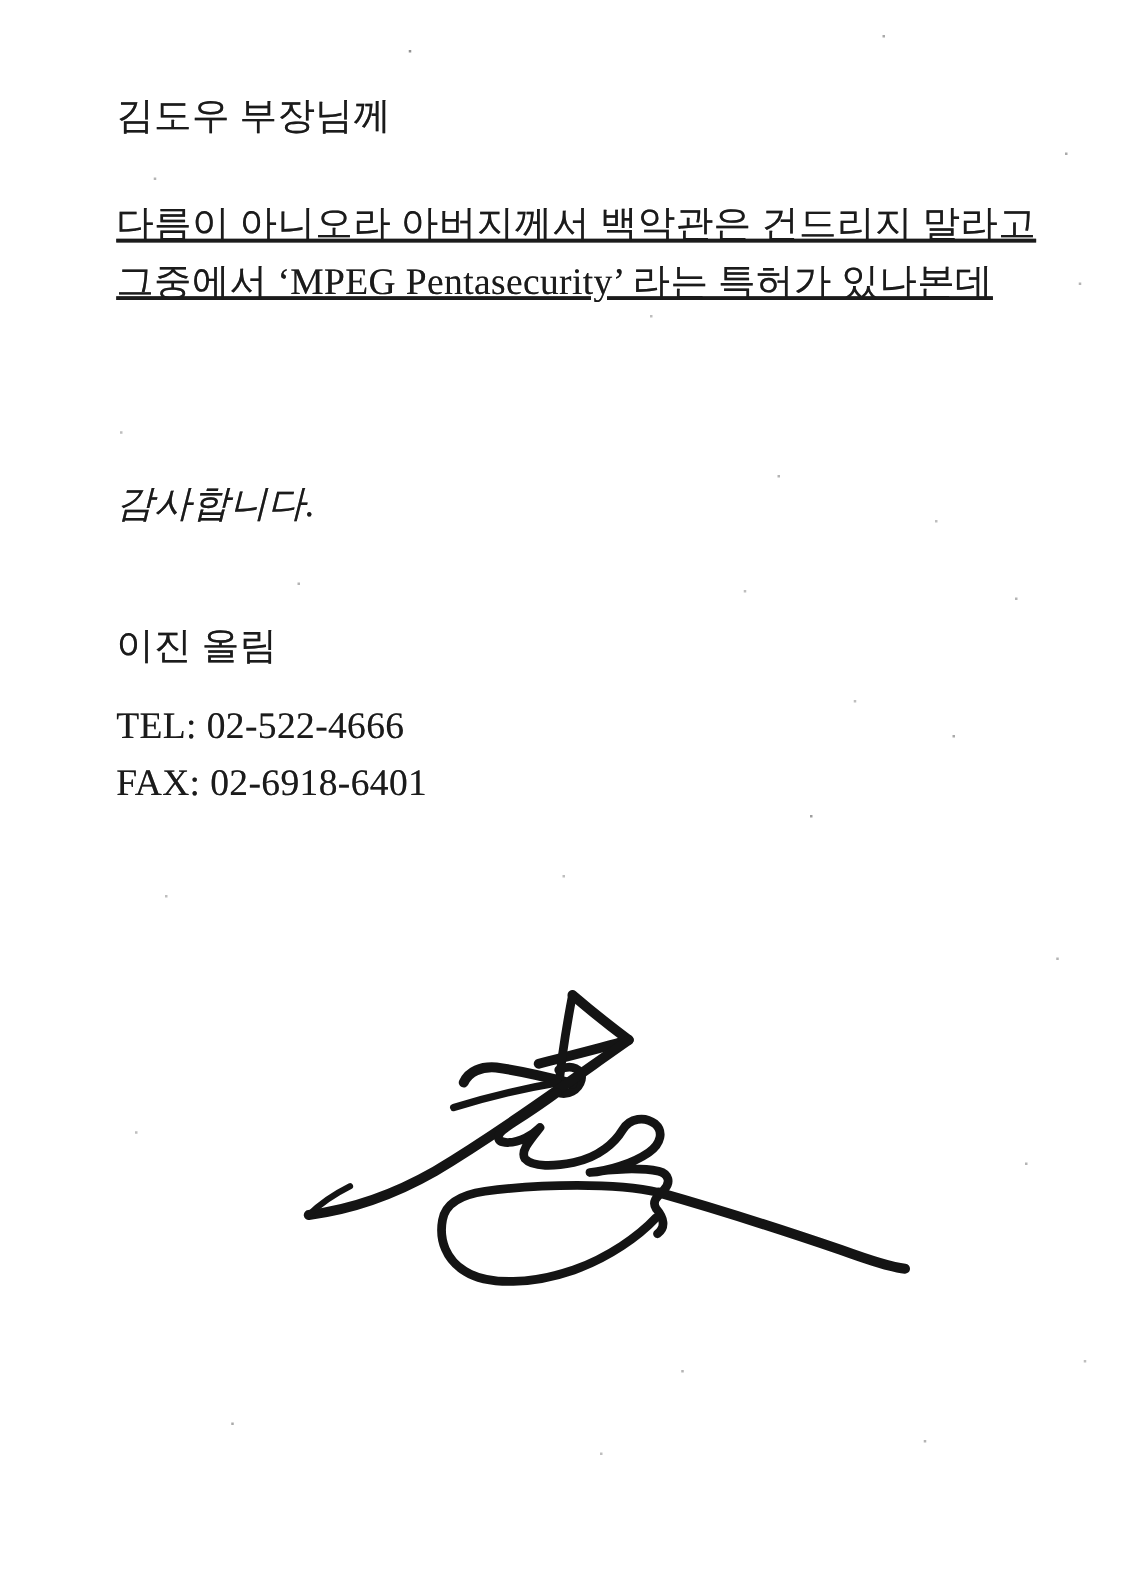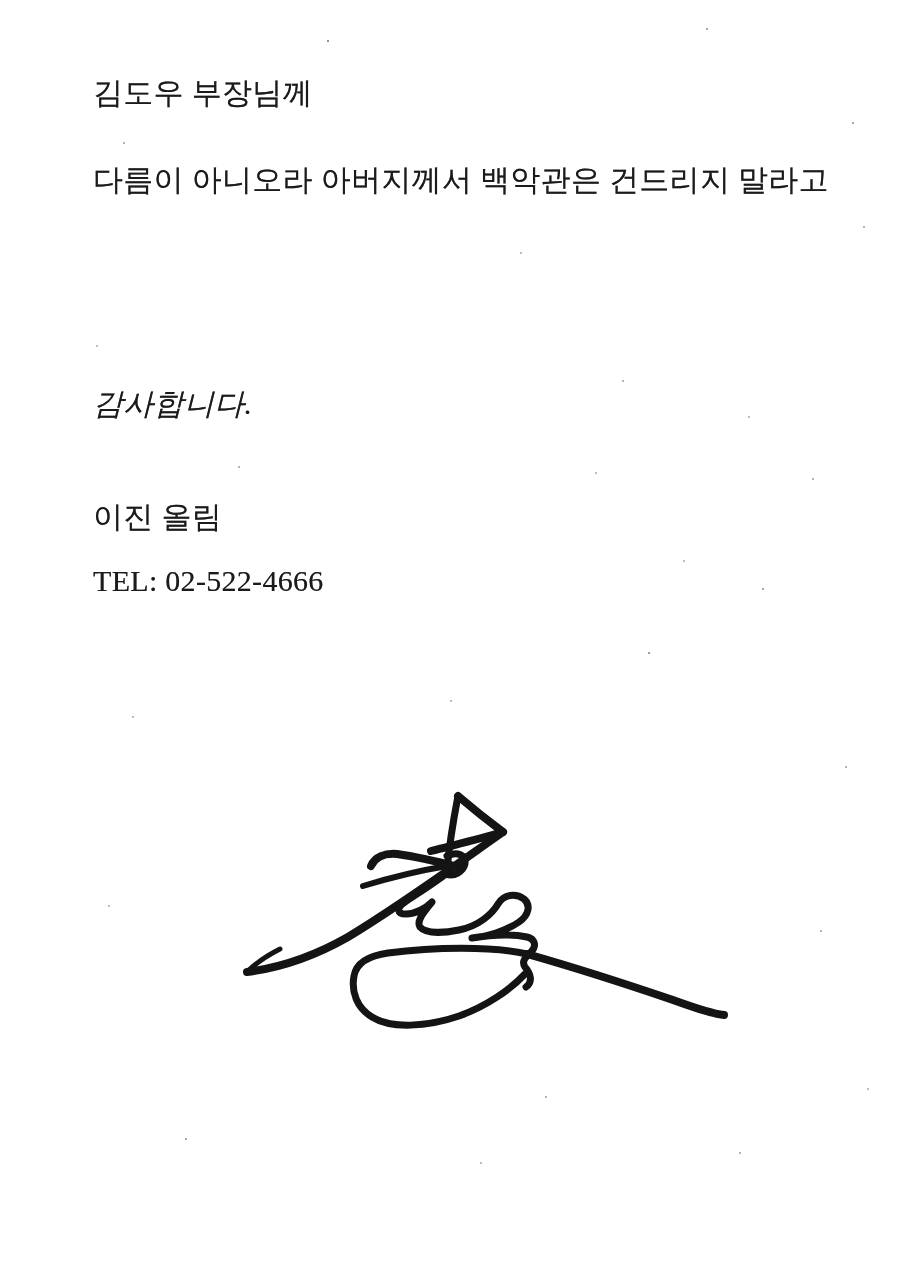--- a/index.html
+++ b/index.html
@@ -22,21 +22,21 @@
     font-size: 30px;
     line-height: 45px;
     letter-spacing: 0.3px;
     white-space: nowrap;
     color: #1b1b1b;
     
     text-shadow: 0 0 0.4px rgba(0,0,0,0.55);
   }
   .recipient { top: 70px; }
   .body-block { top: 157px; }
-  .body-block .line { position: relative; height: 45.5px; }
+  .body-block .line { position: relative; height: 45.5px; text-decoration: underline; }
   .closing { top: 381px; font-style: italic; }
   .sender { top: 494px; }
   .tel { top: 558px; font-family: "Liberation Serif", "DejaVu Serif", serif; }
   .fax { top: 604px; font-family: "Liberation Serif", "DejaVu Serif", serif; }
 
   .signature-wrap {
     position: absolute;
     left: 233px;
     top: 786px;
     width: 502px;
@@ -89,27 +89,29 @@
 <body>
 
 <div class="page">
 
   <div class="speckles"></div>
 
   <div class="txt recipient">김도우 부장님께</div>
 
   <div class="txt body-block">
     <div class="line">다름이 아니오라 아버지께서 백악관은 건드리지 말라고</div>
+    <div class="line">그중에서 ‘MPEG Pentasecurity’ 라는 특허가 있나본데</div>
   </div>
 
   <div class="txt closing">감사합니다.</div>
 
   <div class="txt sender">이진 올림</div>
 
   <div class="txt tel">TEL: 02-522-4666</div>
+  <div class="txt fax">FAX: 02-6918-6401</div>
 
   <div class="signature-wrap">
     <svg viewBox="0 0 502 256" xmlns="http://www.w3.org/2000/svg">
 
       <path class="sig-stroke" stroke-width="8" d="M225,10 C239,22 254,34 270,46 C246,53 221,59 198,65"></path>
 
       <path class="sig-stroke" stroke-width="7" d="M225,10 C220,36 216,62 214,84"></path>
 
       <path class="sig-stroke" stroke-width="7" d="M214,70 C224,65 234,69 232,78 C230,86 221,91 213,88"></path>
 

